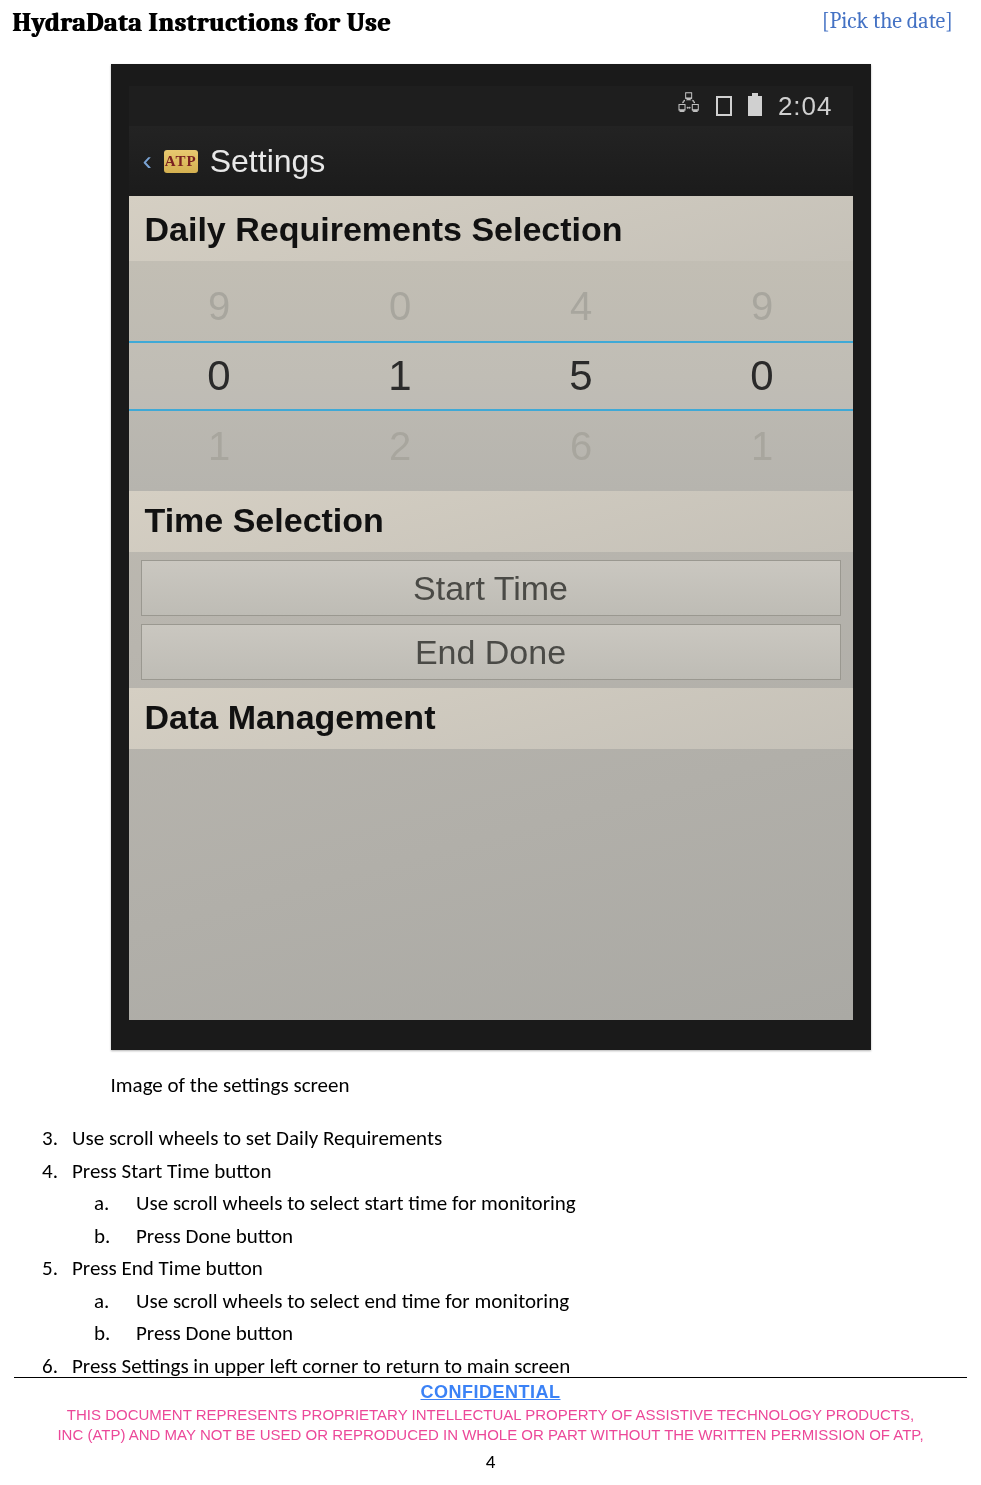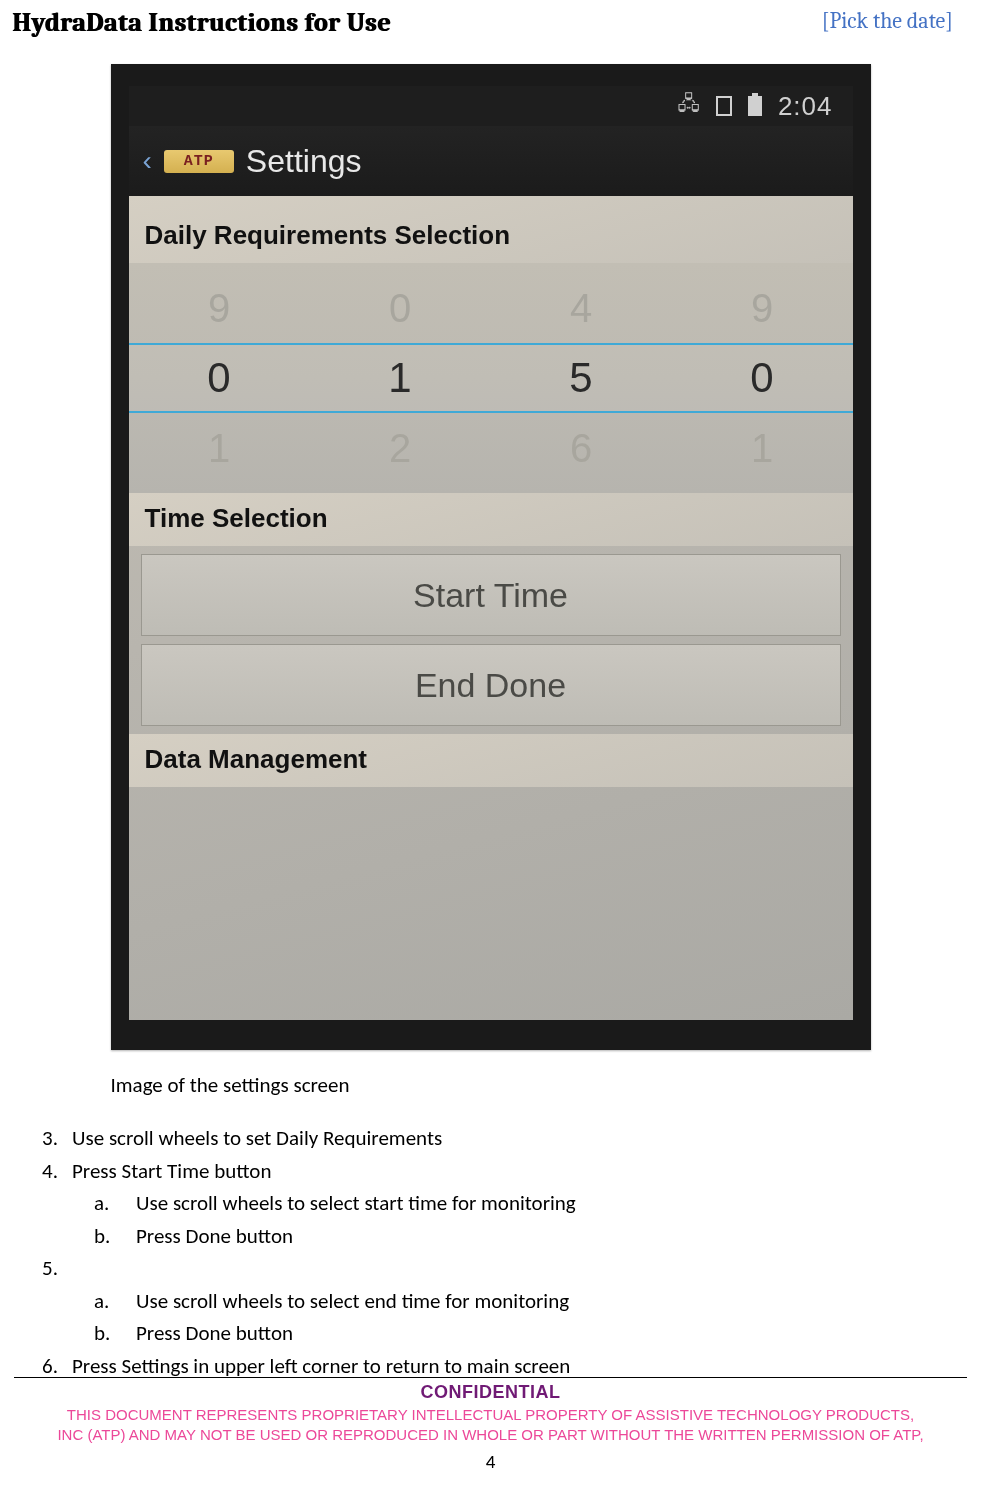--- a/index.html
+++ b/index.html
@@ -72,31 +72,31 @@
     }
     .back-chevron {
       color: #7aa3d4;
       font-size: 28px;
     }
     .atp-pill {
       background: linear-gradient(#e8c970, #d4b050);
       color: #7a2020;
       font-size: 15px;
       font-weight: bold;
-      padding: 3px 20px;
+      padding: 3px 1px;
       border-radius: 3px;
-      font-family: Liberation Mono, monospace;
+      font-family: Liberation Serif, serif;
       letter-spacing: 1px;
     }
     .section-label {
       background: linear-gradient(165deg, #d5cfc3, #c5c1b8);
       color: #111;
-      font-size: 26px;
-      font-weight: bold;
-      padding: 24px 16px 12px 16px;
+      font-size: 34px;
+      font-weight: bold;
+      padding: 14px 16px 12px 16px;
       font-family: 'Helvetica Neue', Arial, sans-serif;
     }
     .picker {
       height: 230px;
       background: linear-gradient(#c2beb4, #bdbab2 50%, #b6b4ae);
       position: relative;
       display: flex;
       flex-direction: column;
       justify-content: center;
     }
@@ -109,21 +109,21 @@
       font-family: 'Helvetica Neue', Arial, sans-serif;
     }
     .picker-row span { width: 60px; text-align: center; color: #a8a69e; }
     .picker-row.selected span { color: #2a2a2a; font-size: 42px; }
     .picker-row.selected {
       border-top: 2px solid #3fa9d6;
       border-bottom: 2px solid #3fa9d6;
       background: rgba(255,255,255,0.05);
     }
     .flat-btn {
-      height: 82px;
+      height: 56px;
       margin: 8px 12px;
       background: linear-gradient(#cac7c0, #bebcb5);
       border: 1px solid #9a9890;
       display: flex;
       align-items: center;
       justify-content: center;
       font-size: 34px;
       color: #4a4a46;
       font-family: 'Helvetica Neue', Arial, sans-serif;
     }
@@ -151,22 +151,23 @@
       left: 0;
       width: 100%;
       text-align: center;
       font-family: Arial, Helvetica, sans-serif;
     }
     .footer-divider {
       border-top: 1px solid #000;
       margin: 0 14px 4px 14px;
     }
     .confidential {
-      color: #701a75;
-      font-weight: bold;
+      color: #3b82f6;
+      font-weight: bold;
+      text-decoration: underline;
       font-size: 18px;
       letter-spacing: 0.5px;
     }
     .footer-text {
       font-size: 15px;
       line-height: 1.3;
       color: #ec4899;
       margin-top: 2px;
       padding: 0 6px;
     }
@@ -253,20 +254,21 @@
   <div class="subrow">
       <span class="subnum">a.</span>
       <span>Use scroll wheels to select start time for monitoring</span>
     </div>
   <div class="subrow">
       <span class="subnum">b.</span>
       <span>Press Done button</span>
     </div>
   <div class="row">
       <span class="num">5.</span>
+      <span>Press End Time button</span>
     </div>
   <div class="subrow">
       <span class="subnum">a.</span>
       <span>Use scroll wheels to select end time for monitoring</span>
     </div>
   <div class="subrow">
       <span class="subnum">b.</span>
       <span>Press Done button</span>
     </div>
   <div class="row">

